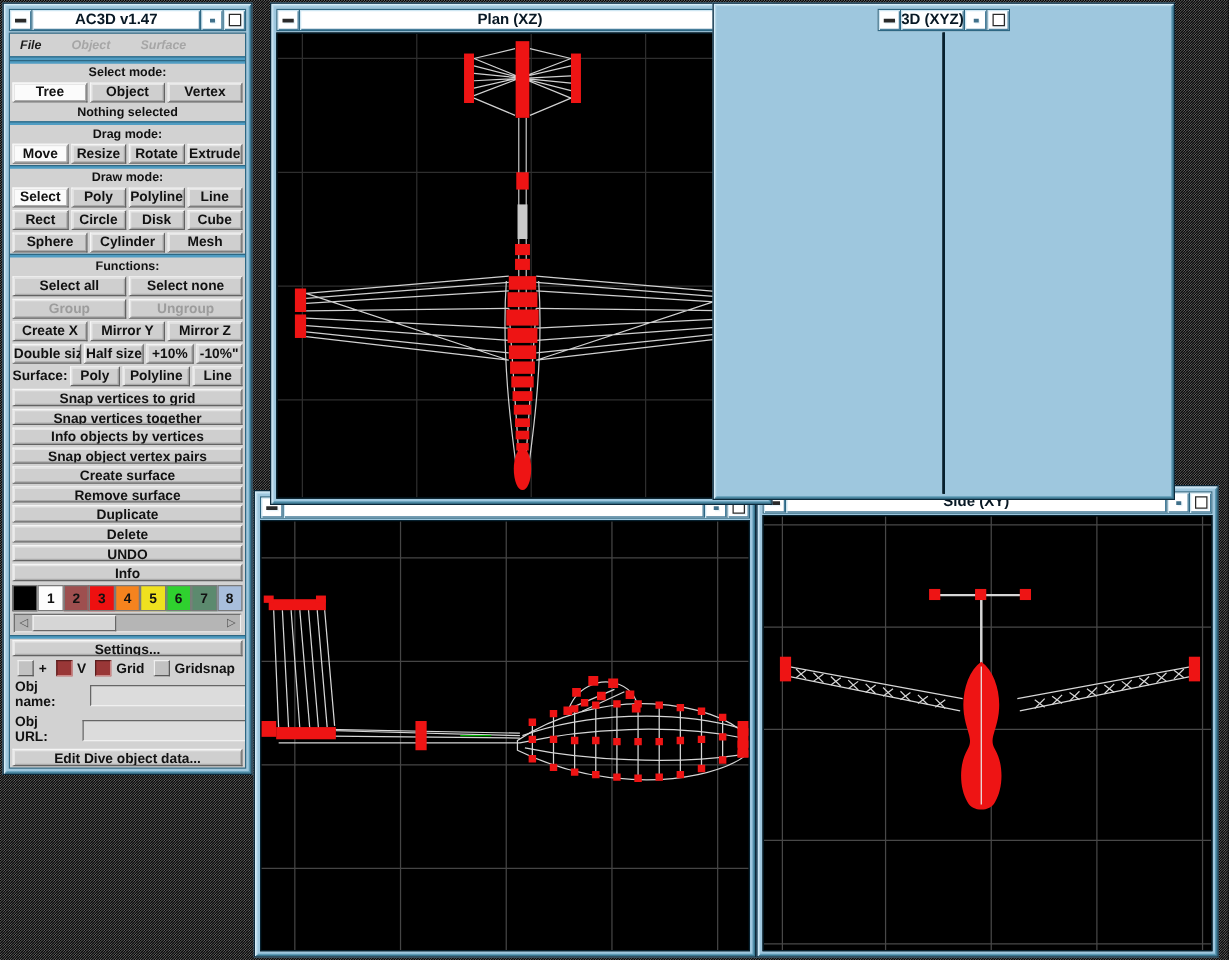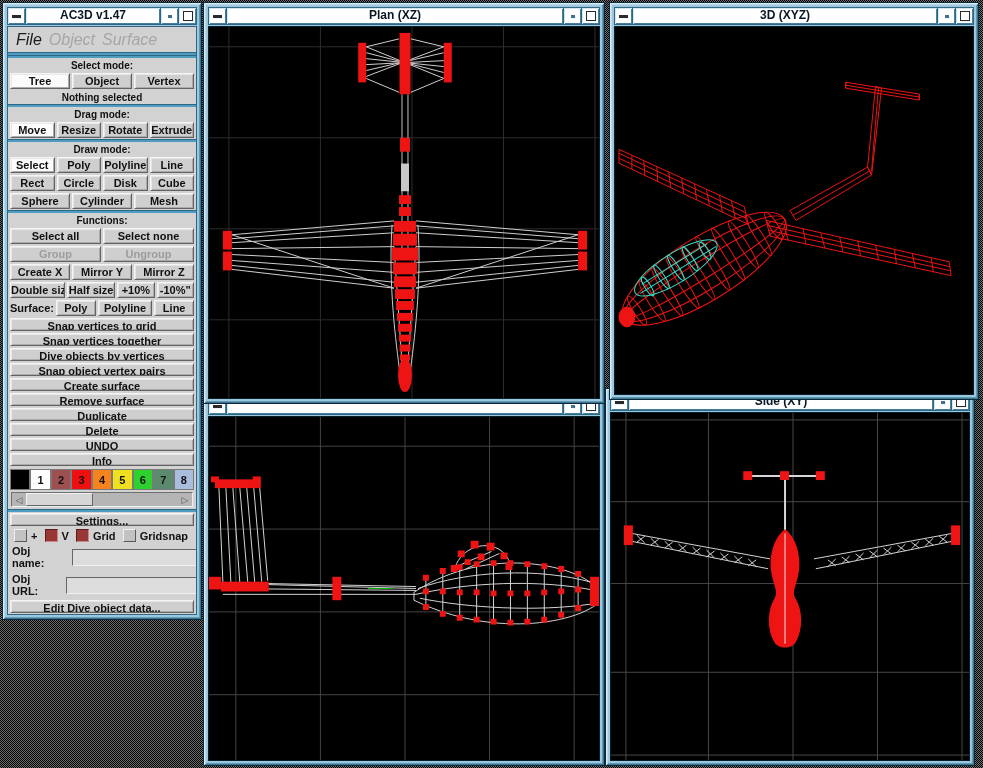--- a/index.html
+++ b/index.html
@@ -27,21 +27,21 @@
   .tb-btn.rt{border-right:none;border-left:1px solid #2d6783;}
   .tb-title{flex:1;text-align:center;font-weight:bold;font-size:12px;line-height:14px;color:#081824;overflow:hidden;white-space:nowrap;}
   .glyph-min{width:9px;height:3px;background:#2a2a2a;box-shadow:1px 1px 0 #e8f4fa;}
   .glyph-dot{width:4px;height:3px;background:#40708a;box-shadow:1px 1px 0 #e8f4fa;}
   .glyph-max{width:8px;height:8px;border:1px solid #2a2a2a;box-shadow:1px 1px 0 #e8f4fa;}
   .vp-content{flex:1;background:#000;border:1px solid #06202e;position:relative;overflow:hidden;}
   .vp-content svg{position:absolute;left:0;top:0;width:100%;height:100%;}
 
   
   .tool-body{flex:1;background:#d2d2d2;border:1px solid #2d6783;display:flex;flex-direction:column;overflow:hidden;}
-  .menu-bar{display:flex;gap:7px;padding:4px 8px 3px 8px;font-size:16px;font-weight:normal;font-style:italic;flex:0 0 auto;}
+  .menu-bar{display:flex;gap:24px;padding:4px 8px 3px 8px;font-size:10px;font-weight:bold;font-style:italic;flex:0 0 auto;}
   .mi{color:#1c1c1c;} .mi.dis{color:#a6a6a6;}
   .coords{font-weight:bold;font-size:11px;text-align:center;padding:6px 0 26px 0;color:#111;}
   .sep{height:2px;background:#4f9cc2;border-top:1px solid #2d6783;flex:0 0 auto;}
   .hdr{text-align:center;font-weight:bold;font-size:10px;color:#111;padding:2px 0 1px 0;}
   .brow{display:flex;padding:0 1px;}
   .btn{
     flex:1;margin:1px;background:#cfcfcf;color:#111;
     border:1px solid;border-color:#f5f5f5 #636363 #636363 #f5f5f5;
     box-shadow:inset 1px 1px 0 #e6e6e6,inset -1px -1px 0 #ababab;
     font-weight:bold;font-size:11px;line-height:12px;text-align:center;padding:1px 0;
@@ -60,22 +60,22 @@
   .chk-row{display:flex;justify-content:space-between;padding:2px 8px 1px 6px;align-items:center;flex:0 0 auto;}
   .chk-item{display:flex;align-items:center;font-weight:bold;font-size:11px;color:#111;}
   .chk{width:11px;height:11px;background:#c2c2c2;border:1px solid;border-color:#efefef #5a5a5a #5a5a5a #efefef;margin-right:4px;}
   .chk.checked{background:#993737;border-color:#5a1d1d #cc8888 #cc8888 #5a1d1d;}
   .field-row{display:flex;align-items:center;padding:2px 4px;gap:28px;}
   .field-label{font-weight:bold;font-size:11px;color:#111;width:62px;}
   .field{flex:1;height:15px;background:#dcdcdc;border:1px solid;border-color:#666 #f0f0f0 #f0f0f0 #666;font:11px "Liberation Sans",sans-serif;padding:0 2px;outline:none;}
 
   
   #toolbox{left:2px;top:2px;width:200px;height:618px;z-index:5;}
-  #plan   {left:203px;top:2px;width:402px;height:402px;z-index:3;}
-  #threed {left:609px;top:2px;width:370px;height:398px;z-index:3;}
+  #plan   {left:216px;top:2px;width:402px;height:402px;z-index:3;}
+  #threed {left:570px;top:2px;width:370px;height:398px;z-index:3;align-items:center;}
   #side   {left:203px;top:392px;width:402px;height:374px;z-index:2;}
   #front  {left:605px;top:388px;width:370px;height:378px;z-index:2;}
 </style>
 </head>
 <body>
 
 <div class="desktop">
 
   <div class="window" id="toolbox">
     <div class="titlebar">
@@ -158,21 +158,21 @@
         <div class="btn">-10%"</div>
       </div>
       <div class="brow">
         <div class="flabel">Surface:</div>
         <div class="btn">Poly</div>
         <div class="btn" style="flex:1.4">Polyline</div>
         <div class="btn">Line</div>
       </div>
       <div class="btn wide">Snap vertices to grid</div>
       <div class="btn wide">Snap vertices together</div>
-      <div class="btn wide">Dive objects by vertices</div>
+      <div class="btn wide">Info objects by vertices</div>
       <div class="btn wide">Snap object vertex pairs</div>
       <div class="btn wide">Create surface</div>
       <div class="btn wide">Remove surface</div>
       <div class="btn wide">Duplicate</div>
       <div class="btn wide">Delete</div>
       <div class="btn wide">UNDO</div>
       <div class="btn wide">Info</div>
 
       <div class="palette">
         <div class="pal" style="background-color: rgb(0, 0, 0);"></div>

